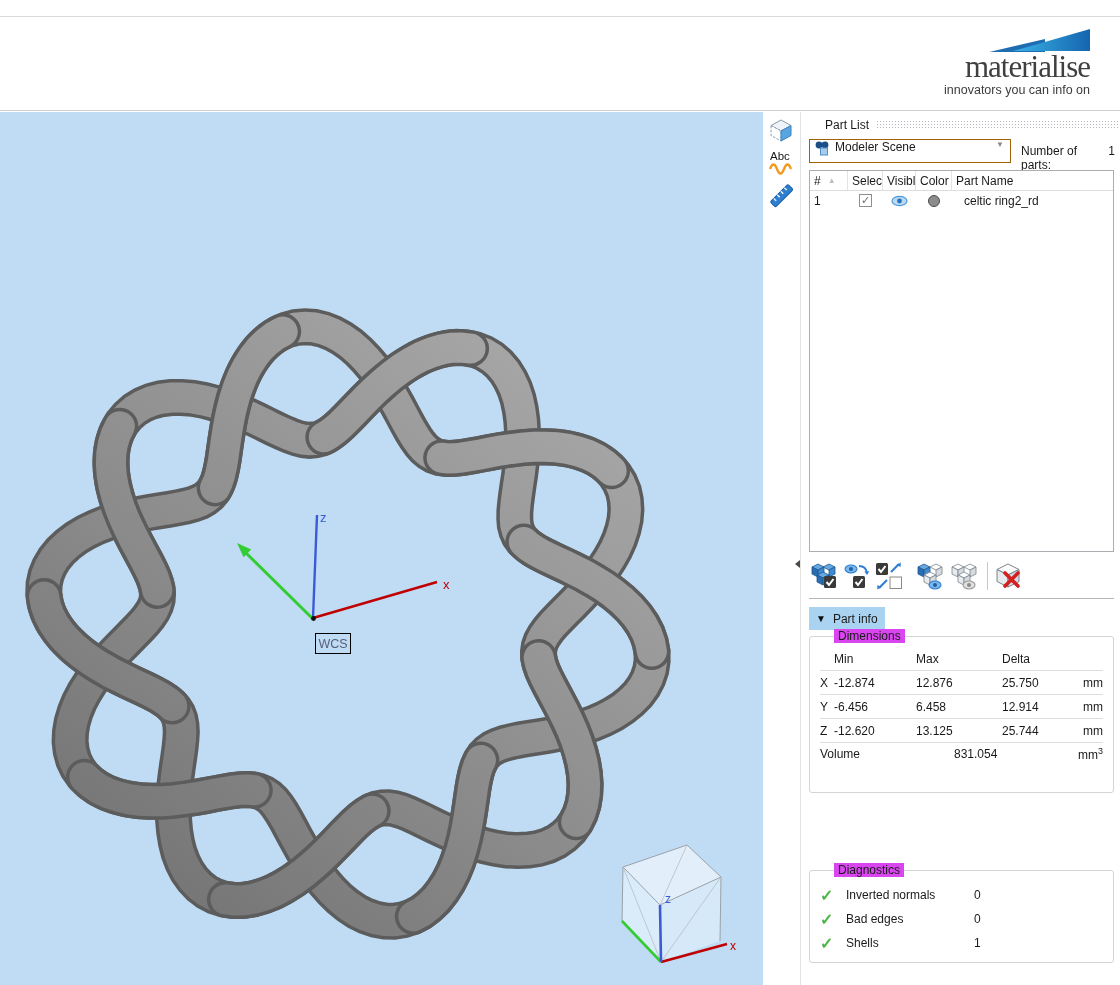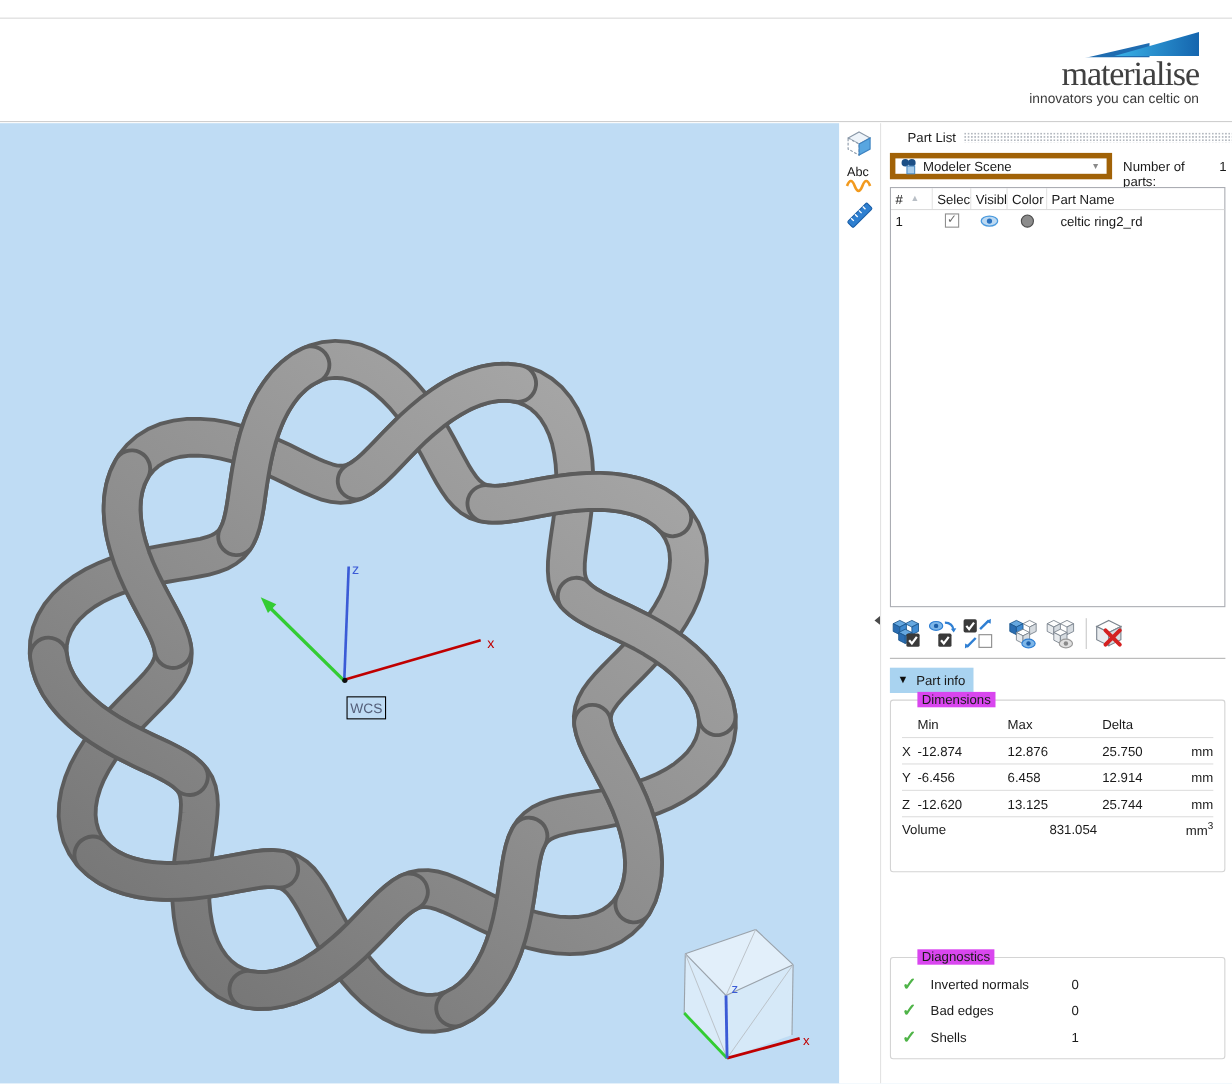--- a/index.html
+++ b/index.html
@@ -22,21 +22,21 @@
 
   
   #panel { position:absolute; left:800px; top:112px; width:320px; height:873px; background:#fff;
            border-left:1px solid #e3e3e3; font-size:12px; }
   .pl-bar   { position:absolute; left:24px; top:5px; width:308px; height:15px; display:flex; align-items:center; }
   .pl-title { white-space:nowrap; margin-right:7px; }
   .pl-dots  { flex:1; height:10px; margin-top:1px;
               background-image:radial-gradient(#b4b9c0 0.9px, transparent 1px);
               background-size:3px 3px; }
   .scene-select { position:absolute; left:8px; top:27px; width:202px; height:24px;
-                  border:5px solid #a16207; background:#fff; display:flex; align-items:center; cursor:pointer; }
+                  border:1px solid #a16207; background:#fff; display:flex; align-items:flex-start; cursor:pointer; }
   .scene-ico { margin:0 5px 0 4px; }
   .scene-label { flex:1; }
   .scene-arrow { color:#8a8a8a; font-size:8px; padding:0 6px; }
   .nparts { position:absolute; left:220px; top:32px; width:94px; display:flex; justify-content:space-between; }
 
   .parts-table { position:absolute; left:8px; top:58px; width:305px; height:382px;
                  border:1px solid #abadb3; background:#fff; }
   .pt-head { display:flex; height:20px; align-items:center; border-bottom:1px solid #dcdcdc; }
   .pt-head .cell { border-right:1px solid #e4e4e4; height:100%; display:flex; align-items:center; padding-left:4px;
                    overflow:hidden; white-space:nowrap; cursor:pointer; }
@@ -99,21 +99,21 @@
       <defs>
         <linearGradient id="swg" x1="0" y1="0" x2="1" y2="0">
           <stop offset="0" stop-color="#3ab3e8"></stop>
             <stop offset="1" stop-color="#1565ae"></stop>
         </linearGradient>
       </defs>
       <polygon points="2,27 62,13 62,27" fill="#1f6cb0"></polygon>
       <polygon points="30,25 107,3 107,25" fill="url(#swg)"></polygon>
     </svg>
     <div class="logo-word">materialise</div>
-    <div class="logo-tag">innovators you can celtic on</div>
+    <div class="logo-tag">innovators you can info on</div>
   </div>
   <div class="head-rule"></div>
 
   <div id="viewport" style="background: rgb(191, 220, 244);">
     <svg id="scene" width="763" height="873">
         <defs>
           <linearGradient id="rg" gradientUnits="userSpaceOnUse" x1="560" y1="210" x2="90" y2="820">
             <stop offset="0" stop-color="#a9a9a9"></stop>
             <stop offset="0.5" stop-color="#8e8e8e"></stop>
             <stop offset="1" stop-color="#707070"></stop>

